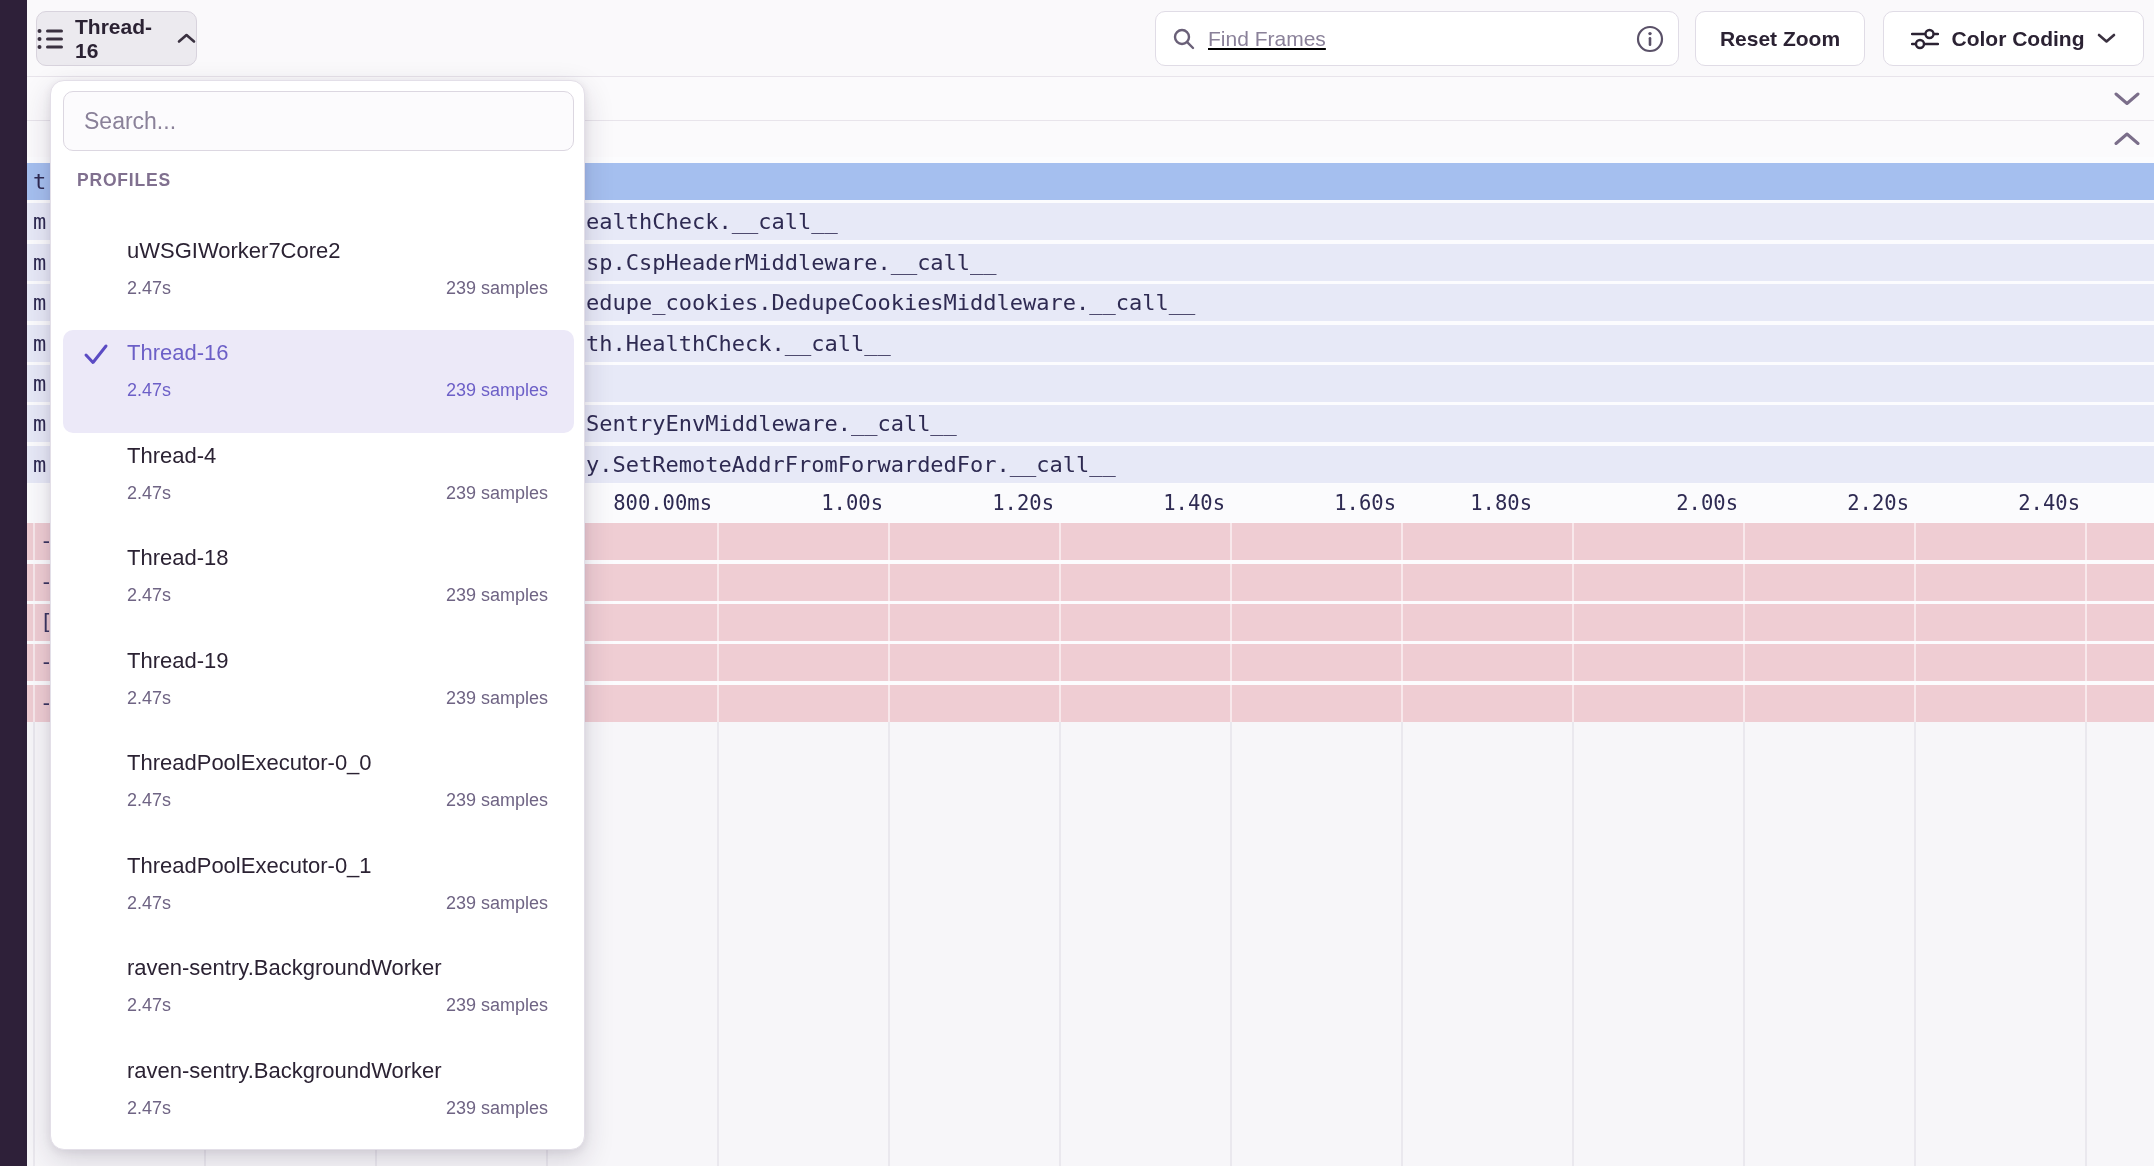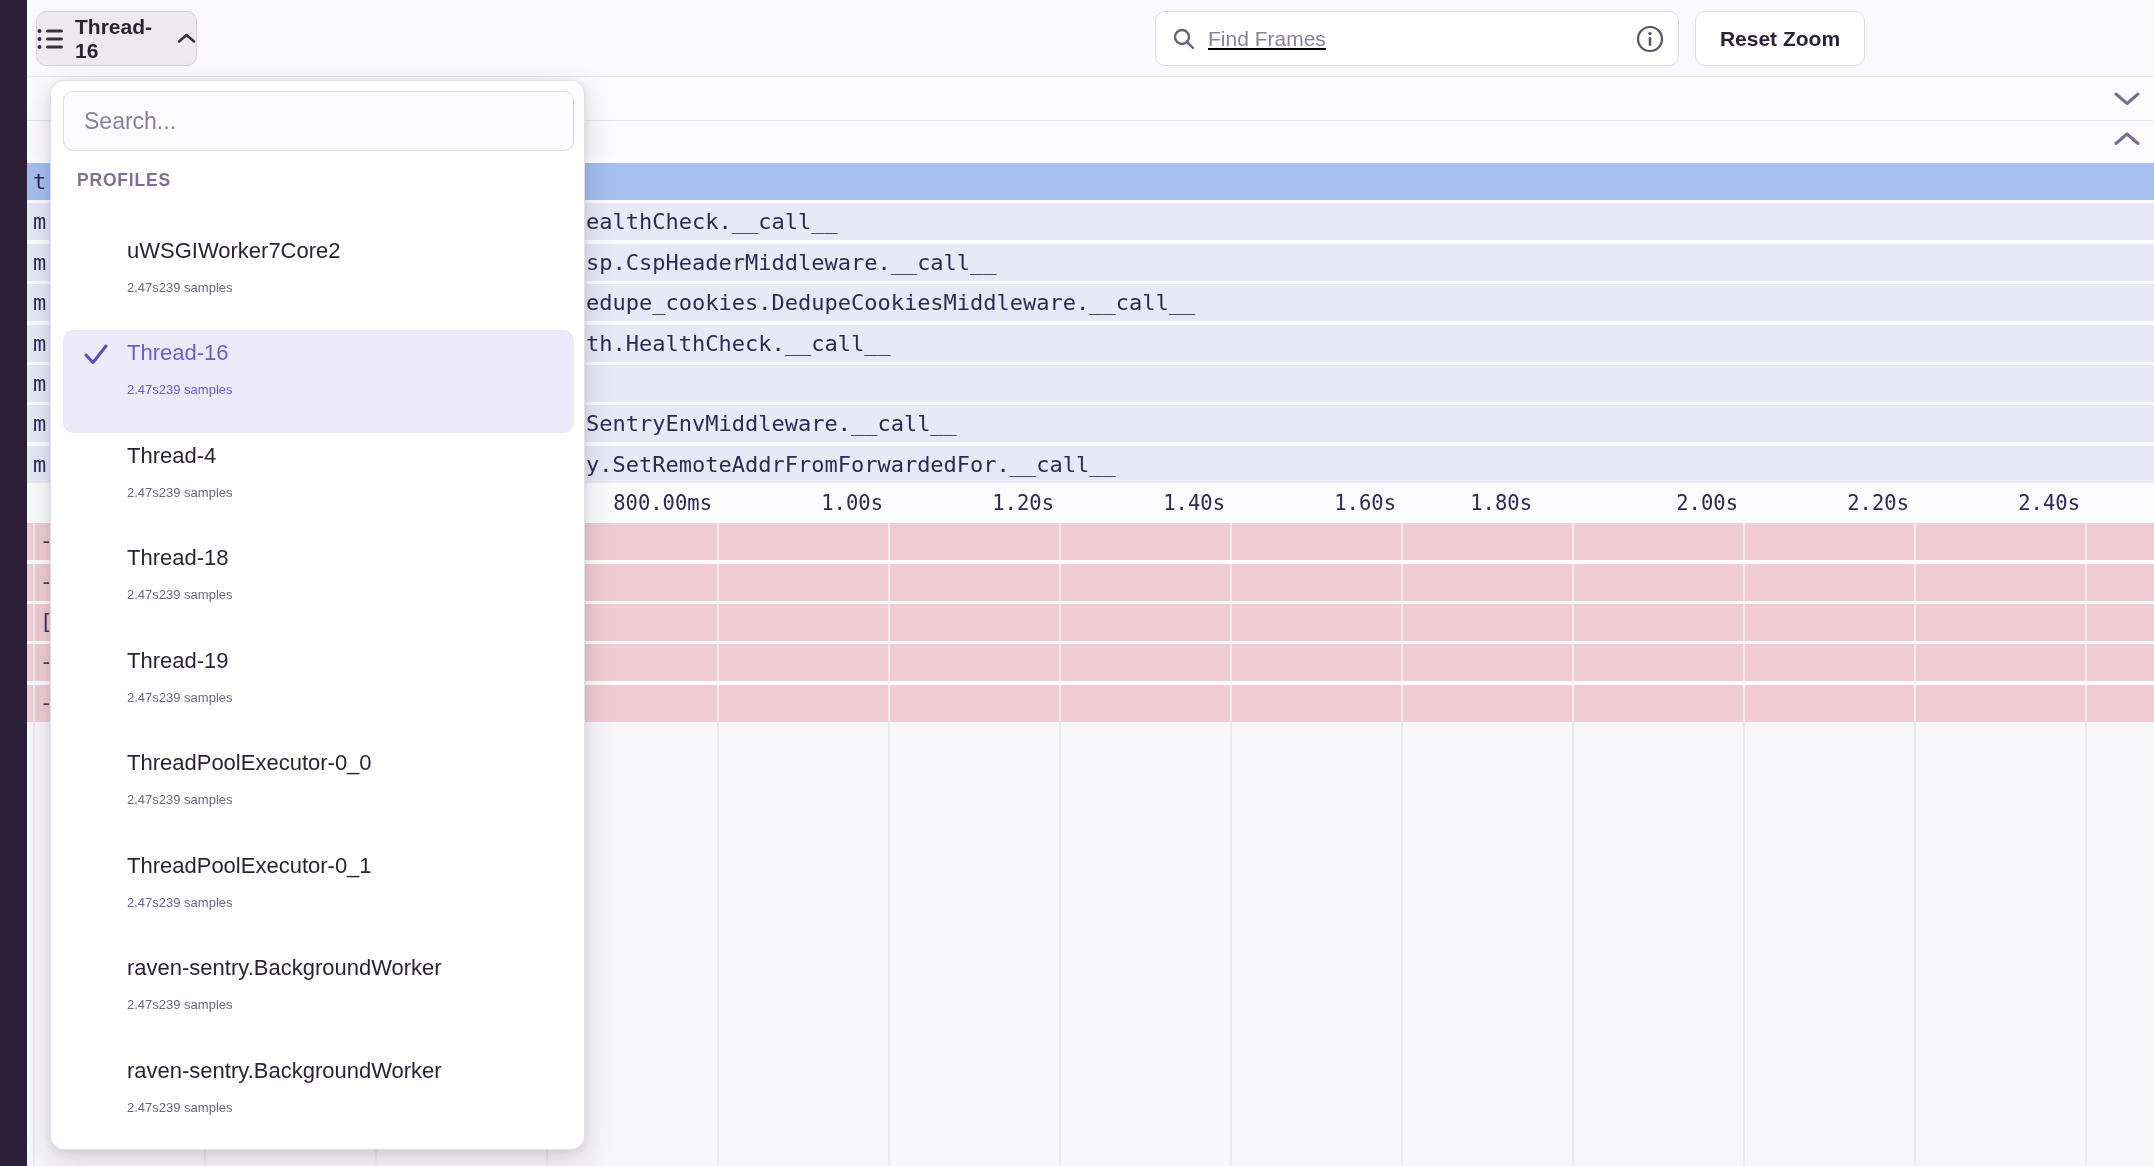--- a/index.html
+++ b/index.html
@@ -93,21 +93,21 @@
     position:absolute; left:12px; top:10px; width:511px; height:60px;
     background:#FCFBFD; border:1.5px solid #DCD7E1; border-radius:10px;
     font-family:"Liberation Sans", sans-serif; font-size:23px; color:#2B2233;
     padding:0 20px; outline:none; width:511px;
   }
   .dd-search::placeholder { color:#8A8199; }
   .dd-section { position:absolute; left:26px; top:89px; font-size:17.5px; font-weight:700; letter-spacing:0.8px; color:#80708F; }
   .dd-item { position:absolute; left:12px; width:511px; height:103px; border-radius:10px; cursor:pointer; }
   .dd-item.sel { background:#ECE9F8; }
   .dd-item .t { position:absolute; left:64px; top:0; height:46px; line-height:46px; font-size:22px; color:#2B2233; white-space:nowrap; }
-  .dd-item .subs { position:absolute; left:64px; right:26px; top:37px; height:46px; line-height:46px; font-size:13px; color:#6F6484; display:flex; justify-content:flex-start; }
+  .dd-item .subs { position:absolute; left:64px; right:26px; top:37px; height:46px; line-height:46px; font-size:18px; color:#6F6484; display:flex; justify-content:space-between; }
   .dd-item.sel .t { color:#6C5FC7; }
   .dd-item.sel .subs { color:#6C5FC7; }
   .dd-check { position:absolute; left:18px; top:9px; width:30px; height:30px; }
 
   .icon { display:inline-block; flex:none; }
 </style>
 </head>
 <body>
 
 <div class="app">
@@ -214,20 +214,32 @@
           <circle cx="14" cy="14" r="12" fill="none" stroke="#5A5168" stroke-width="2.2"></circle>
           <circle cx="14" cy="8.6" r="1.7" fill="#5A5168"></circle>
           <rect x="12.7" y="12" width="2.6" height="9" rx="1.3" fill="#5A5168"></rect>
         </svg>
     </div>
 
     <div class="tb-btn reset-btn">
       <span>Reset Zoom</span>
     </div>
 
+    <div class="tb-btn color-btn">
+      <svg class="icon" width="28" height="22" viewBox="0 0 28 22">
+        <line x1="1" y1="6" x2="27" y2="6" stroke="#2B2233" stroke-width="2.4" stroke-linecap="round"></line>
+        <circle cx="18.5" cy="6" r="4" fill="#fff" stroke="#2B2233" stroke-width="2.4"></circle>
+        <line x1="1" y1="16" x2="27" y2="16" stroke="#2B2233" stroke-width="2.4" stroke-linecap="round"></line>
+        <circle cx="9" cy="16" r="4" fill="#fff" stroke="#2B2233" stroke-width="2.4"></circle>
+      </svg>
+      <span>Color Coding</span>
+      <svg class="icon" width="19" height="11" viewBox="0 0 19 11">
+          <polyline points="2,2 9.5,8.5 17,2" fill="none" stroke="#3A3140" stroke-width="2.6" stroke-linecap="round" stroke-linejoin="round"></polyline>
+        </svg>
+    </div>
   </div>
 
   <div class="dropdown">
     <input class="dd-search" type="text" placeholder="Search..." style="">
     <div class="dd-section">PROFILES</div>
 
     <div class="dd-item" style="top:147px">
       <div class="t">uWSGIWorker7Core2</div>
       <div class="subs">
           <span>2.47s</span>

